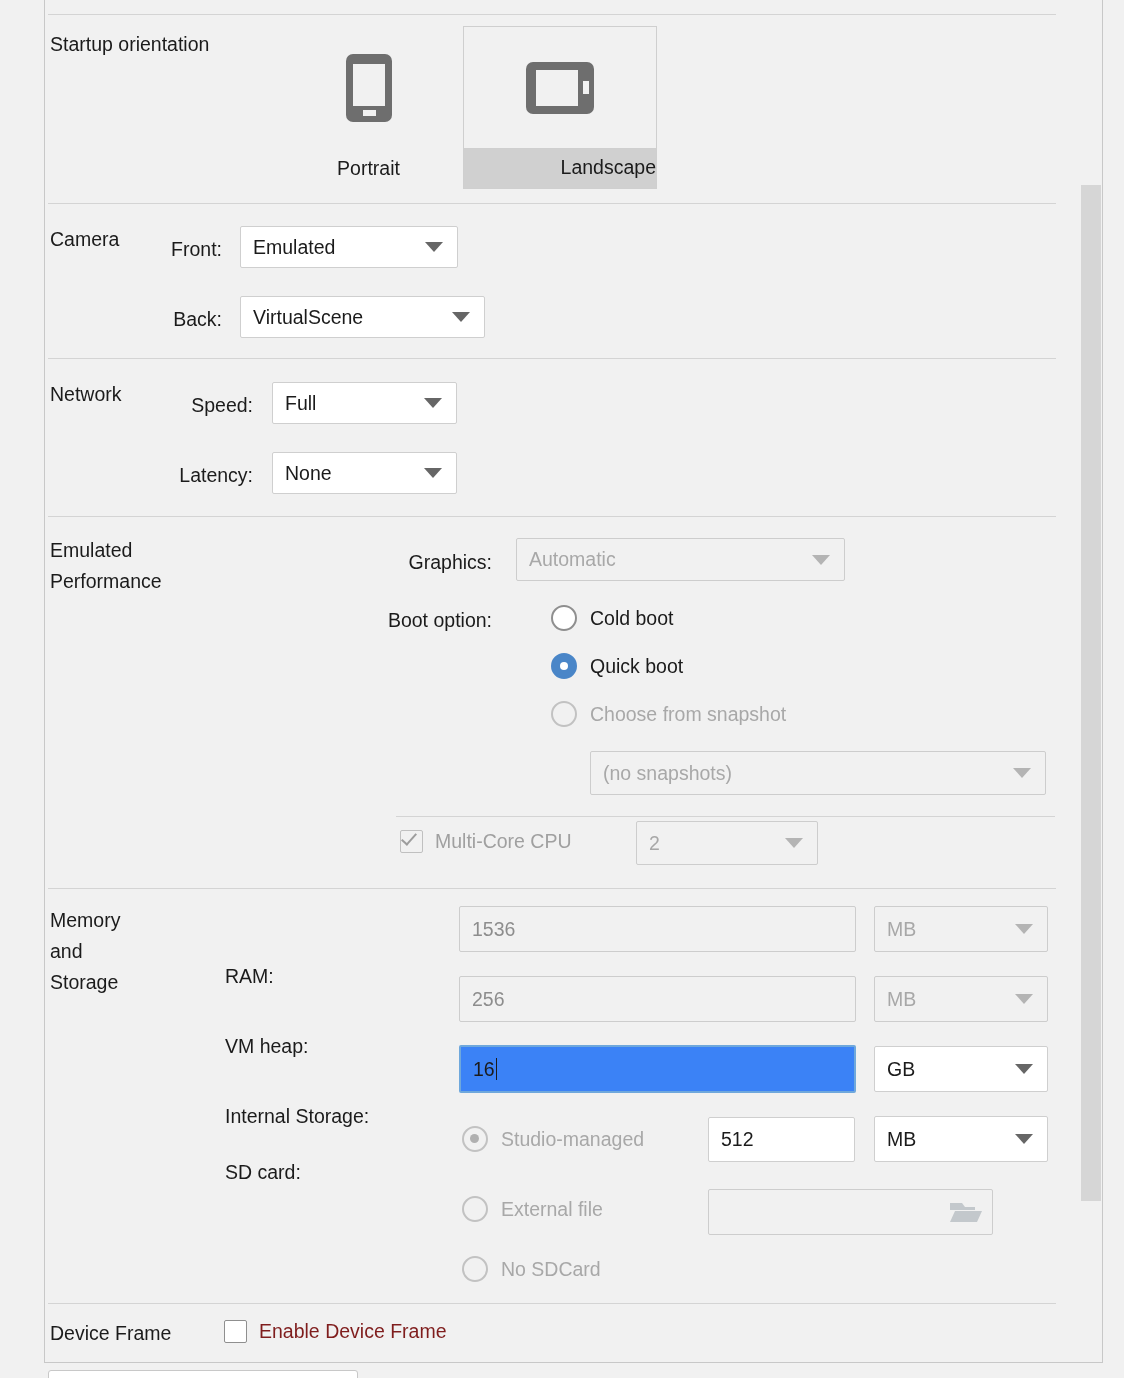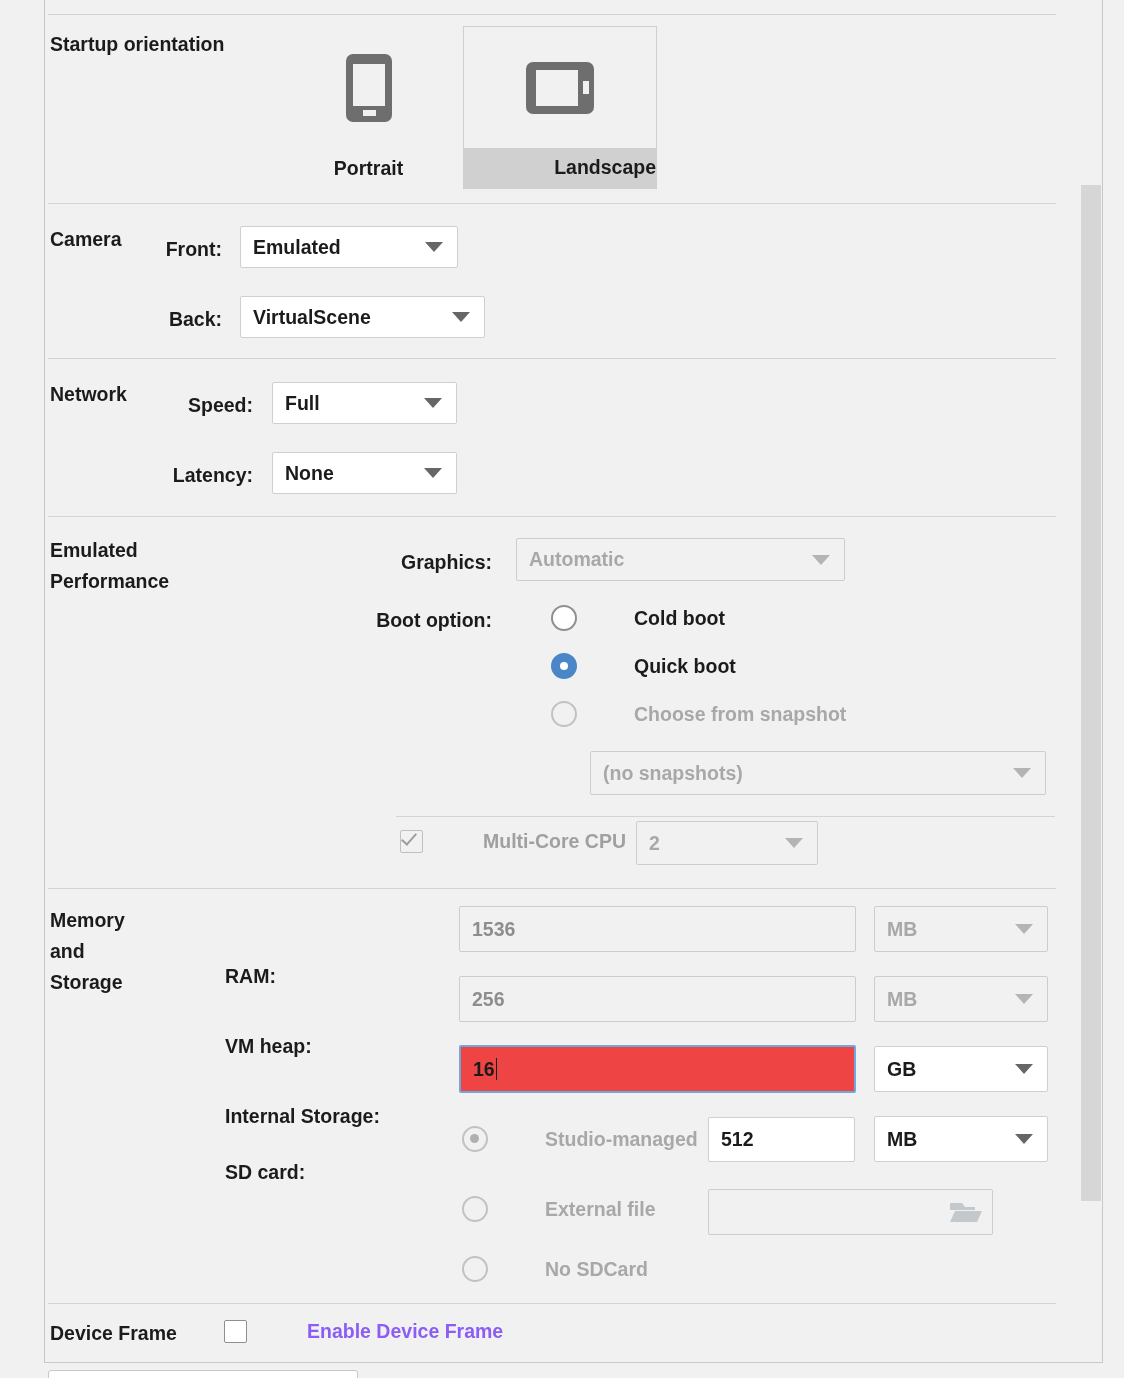--- a/index.html
+++ b/index.html
@@ -7,21 +7,20 @@
     margin: 0; padding: 0;
     width: 1124px; height: 1378px;
     background: #f1f1f1;
     font-family: "Liberation Sans", sans-serif;
     overflow: hidden;
   }
   #root {
     position: relative;
     width: 1072px; height: 1378px;
     background: #f1f1f1;
-    font-weight: bold;
   }
 
   
   .panel {
     position: absolute;
     left: 44px; top: 0;
     width: 1059px; height: 1363px;
     background: #f1f1f1;
     border-left: 1px solid #c8c8c8;
     border-right: 1px solid #c8c8c8;
@@ -106,32 +105,32 @@
   }
   .tfield .val {
     font-size: 19.5px;
     color: #1b1b1b;
     margin-left: 12px;
   }
   .tfield.disabled { background: #f1f1f1; border-color: #cdcdcd; }
   .tfield.disabled .val { color: #8d8d8d; }
   .tfield.focused {
     border: 2px solid #6fa8dc;
-    background: #ef4444;
+    background: #3b82f6;
   }
   .caret {
     display: inline-block;
     width: 1px; height: 22px;
     background: #1b1b1b;
     margin-left: 1px;
     vertical-align: -4px;
   }
 
   
-  .radio-row { position: absolute; display: flex; align-items: center; gap: 44px; }
+  .radio-row { position: absolute; display: flex; align-items: center; }
   .radio {
     width: 26px; height: 26px;
     border-radius: 50%;
     border: 2px solid #8f8f8f;
     background: #ffffff;
     flex: 0 0 auto;
     position: relative;
   }
   .radio.checked {
     background: #4a86c8;
@@ -150,39 +149,39 @@
   .radio.dim.checked::after { background: #b0b0b0; width: 9px; height: 9px; left: 6px; top: 6px; }
   .radio-lbl {
     font-size: 19.5px;
     color: #1b1b1b;
     margin-left: 13px;
     white-space: nowrap;
   }
   .radio-lbl.dim { color: #a8a8a8; }
 
   
-  .cb-row { position: absolute; display: flex; align-items: center; gap: 48px; }
+  .cb-row { position: absolute; display: flex; align-items: center; }
   .cbox {
     width: 23px; height: 23px;
     border: 1px solid #8f8f8f;
     background: #ffffff;
     border-radius: 2px;
     flex: 0 0 auto;
     position: relative;
   }
   .cbox.dim { border-color: #c0c0c0; background: #f1f1f1; }
   .cbox .tick {
     position: absolute;
     left: 4px; top: -1px;
     width: 8px; height: 15px;
     border: solid #9d9d9d;
     border-width: 0 2px 2px 0;
     transform: rotate(42deg);
   }
-  .cb-lbl { font-size: 19.5px; color: #8b5cf6; margin-left: 12px; white-space: nowrap; }
+  .cb-lbl { font-size: 19.5px; color: #7f1d1d; margin-left: 12px; white-space: nowrap; }
   .cb-lbl.dim { color: #a0a0a0; }
 
   
   .orient-tile {
     position: absolute;
     display: flex;
     flex-direction: column;
     align-items: center;
   }
   .orient-tile.selected {

